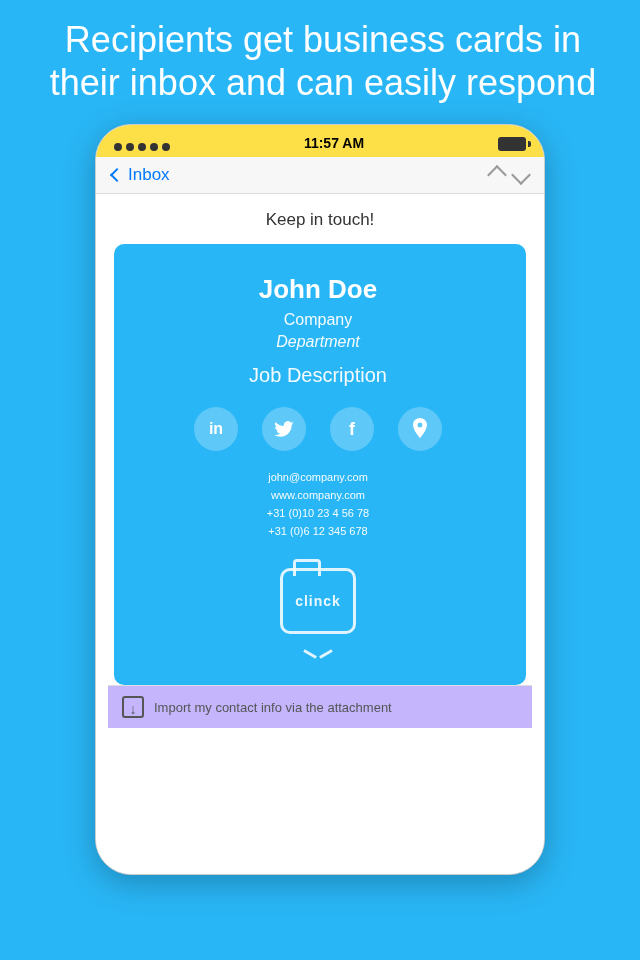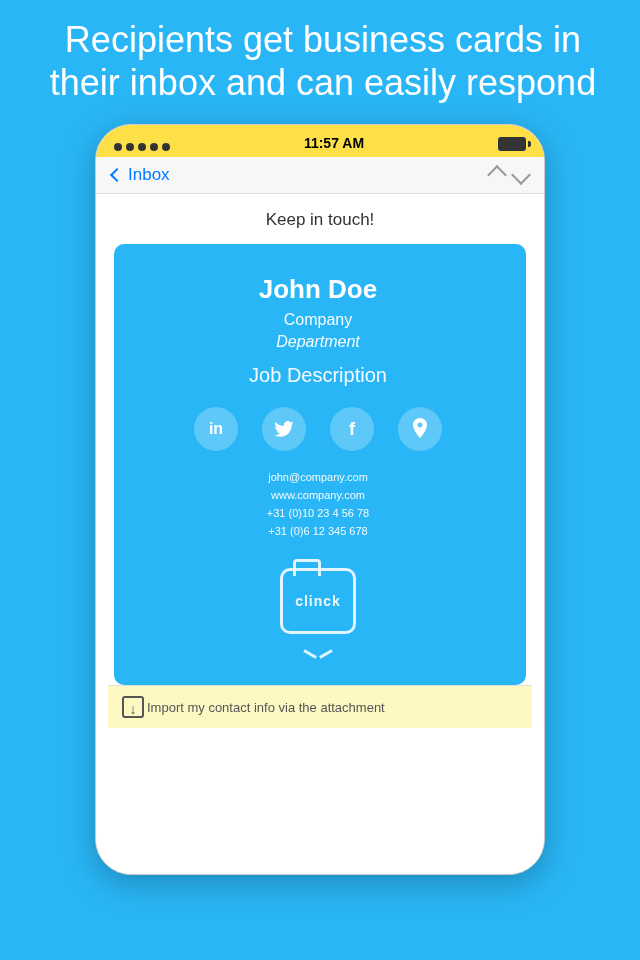--- a/index.html
+++ b/index.html
@@ -257,26 +257,26 @@
       width: 14px;
       height: 3px;
       background: rgba(255,255,255,0.85);
       bottom: 0;
     }
     .clinck-chevron::before { left: 0; transform: rotate(30deg); transform-origin: left center; }
     .clinck-chevron::after { right: 0; transform: rotate(-30deg); transform-origin: right center; }
 
     
     .footer-bar {
-      background: #fef9c3;
+      background: #c4b5fd;
       border-top: 1px solid #ddd;
       display: flex;
       align-items: center;
       padding: 10px 14px;
-      gap: 3px;
+      gap: 10px;
       font-size: 13px;
       color: #555;
     }
 
     .import-icon {
       width: 22px;
       height: 22px;
       border: 2px solid #555;
       border-radius: 3px;
       position: relative;

